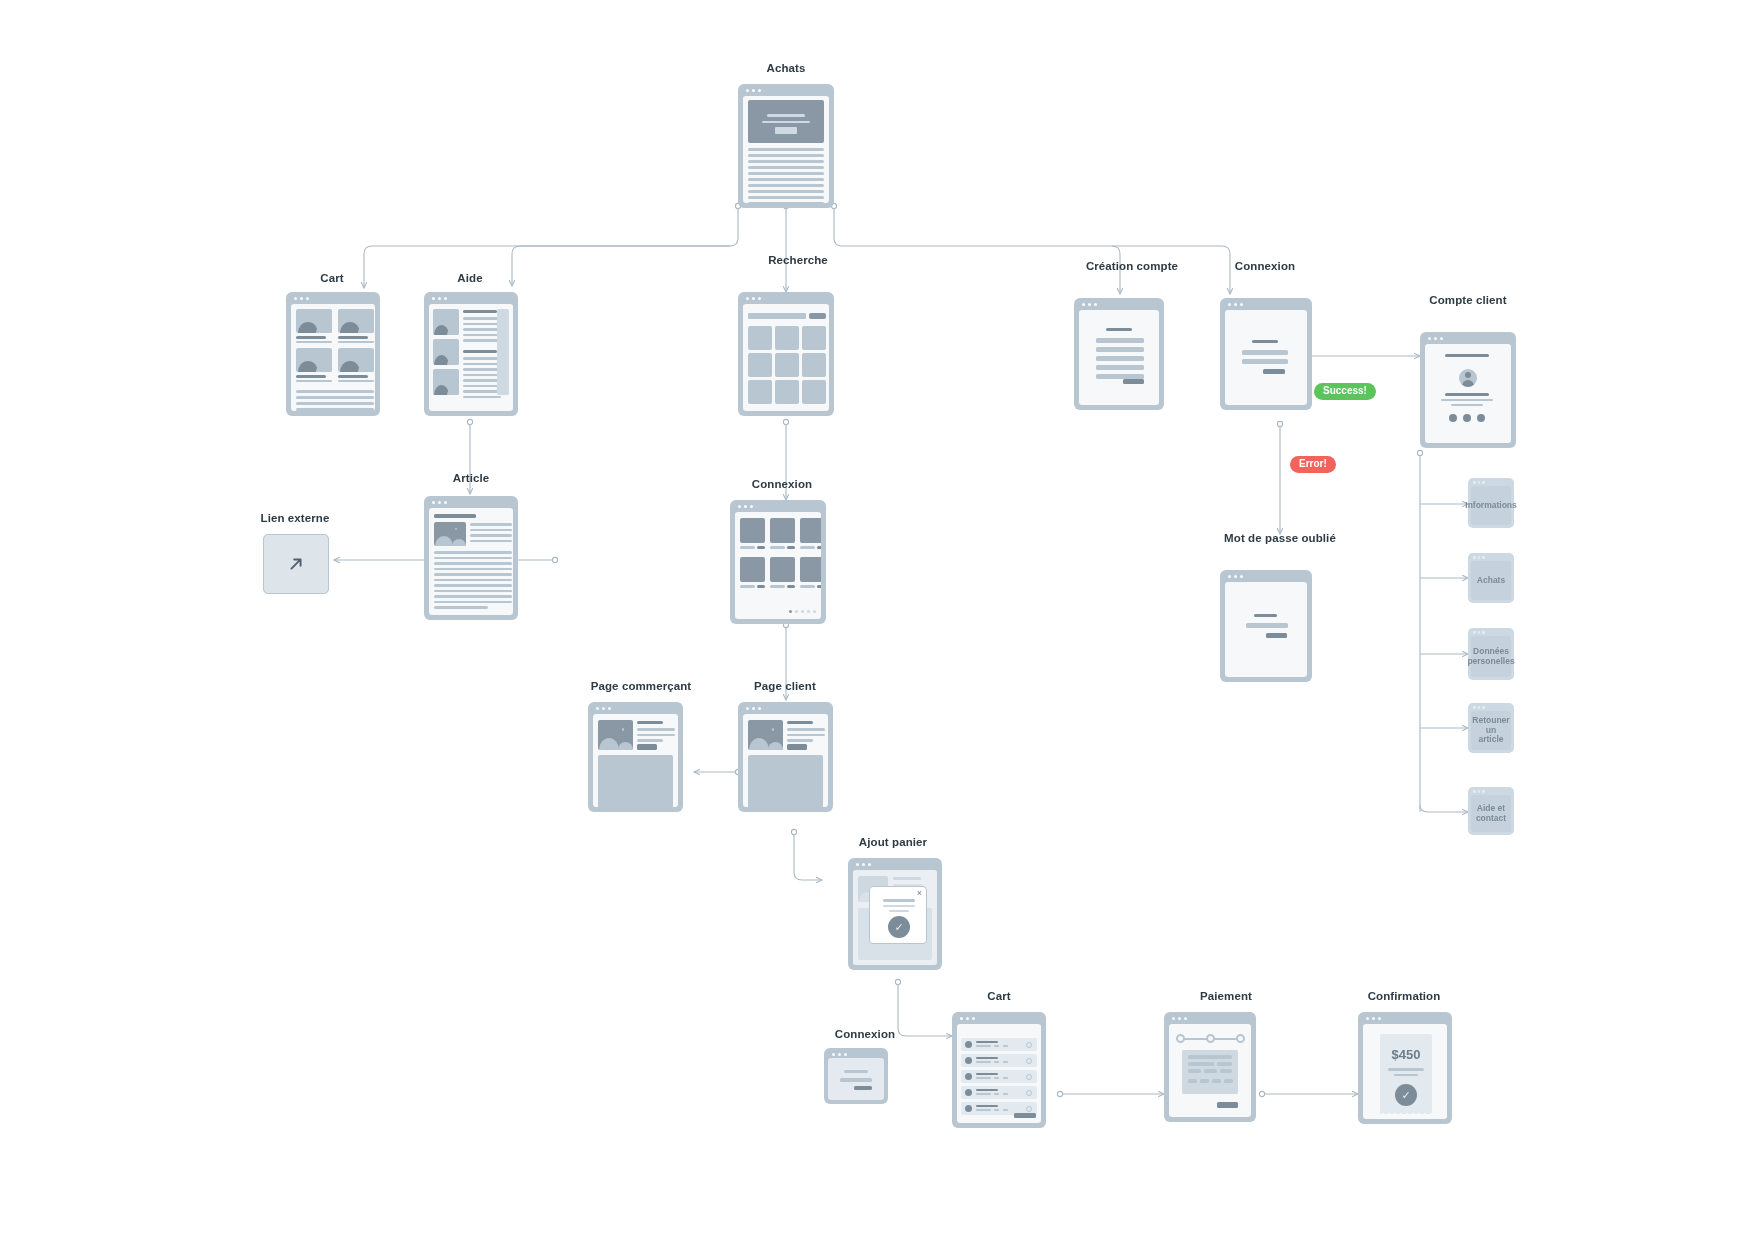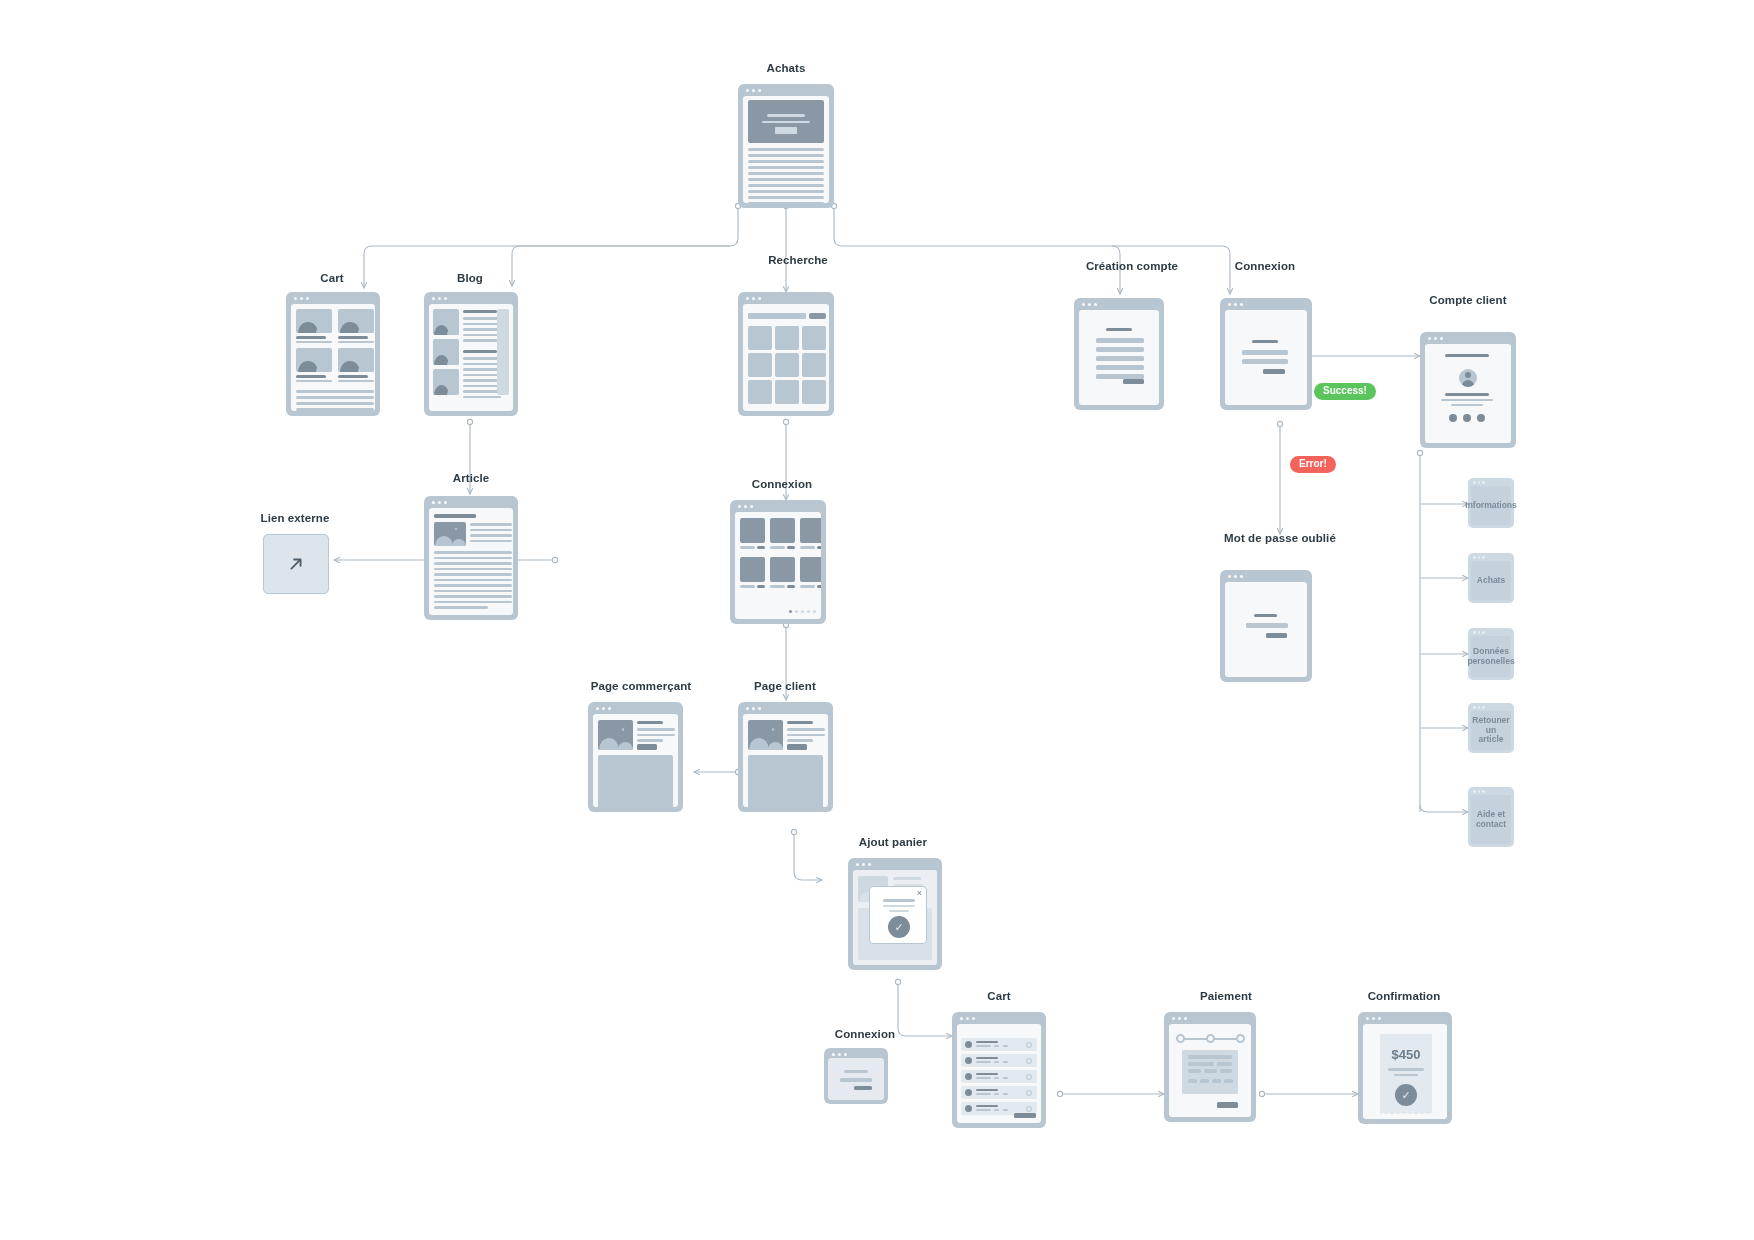--- a/index.html
+++ b/index.html
@@ -412,21 +412,21 @@
           <div class="bar" style="height:3px;"></div>
             <div class="bar" style="height:3px;"></div>
           <div class="bar" style="height:3px;"></div>
             <div class="bar" style="height:3px;"></div>
         </div>
       </div>
     </div>
   </div>
 
   <div class="node" style="left:424px; top:272px;">
-    <div class="node-label" style="top:0; left:46px;">Blog</div>
+    <div class="node-label" style="top:0; left:46px;">Aide</div>
     <div class="win" style="left:0; top:20px; width:94px; height:124px;">
       <div class="dots">
           <i></i>
           <i></i>
           <i></i>
         </div>
       <div class="screen">
         <div style="position:absolute; left:4px; top:5px; width:26px; height:26px;" class="thumb block-lt">
           <div class="sun" style="right:8px; top:6px; width:2px; height:2px;"></div>
           <div class="hill" style="left:1px; width:15px; height:10px;"></div>
@@ -593,21 +593,21 @@
   <div class="subcard" style="left:1468px; top:703px; width:46px; height:50px;">
     <div class="dots">
         <i></i>
         <i></i>
         <i></i>
       </div>
     <div class="face">
       <span>Retouner un article</span>
     </div>
   </div>
-  <div class="subcard" style="left:1468px; top:787px; width:46px; height:60px;">
+  <div class="subcard" style="left:1468px; top:787px; width:46px; height:48px;">
     <div class="dots">
         <i></i>
         <i></i>
         <i></i>
       </div>
     <div class="face">
       <span>Aide et contact</span>
     </div>
   </div>
 

